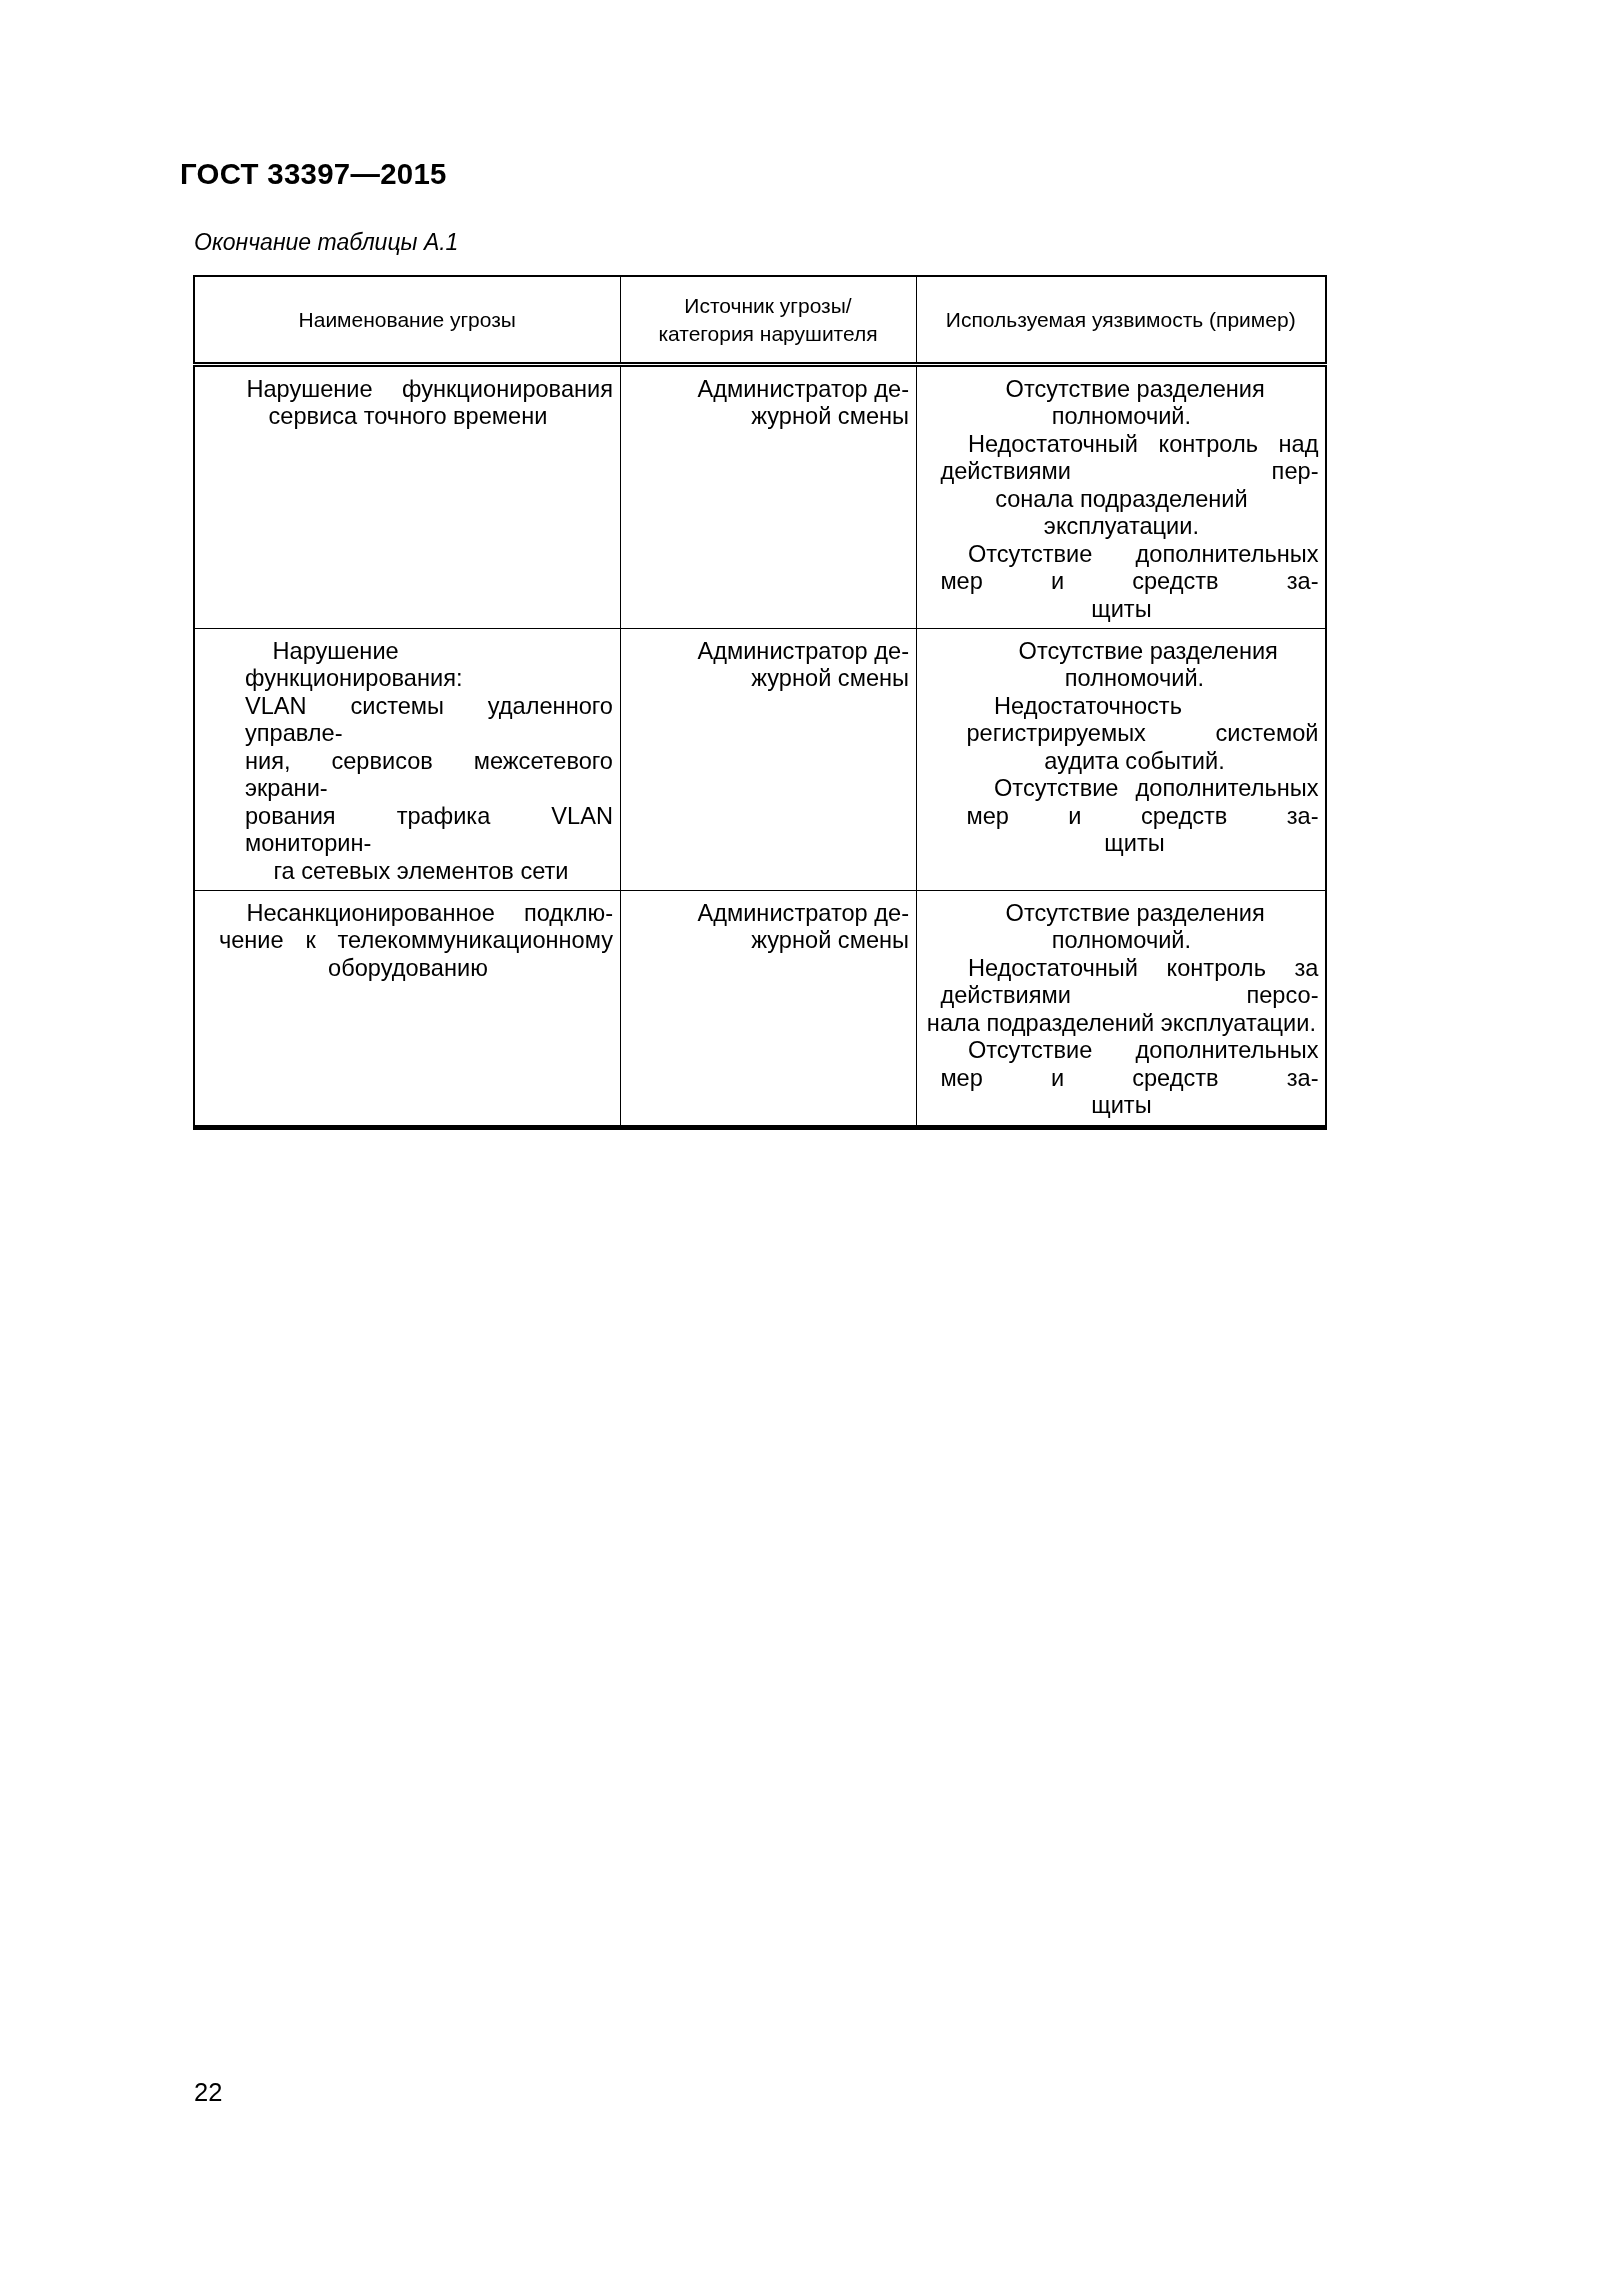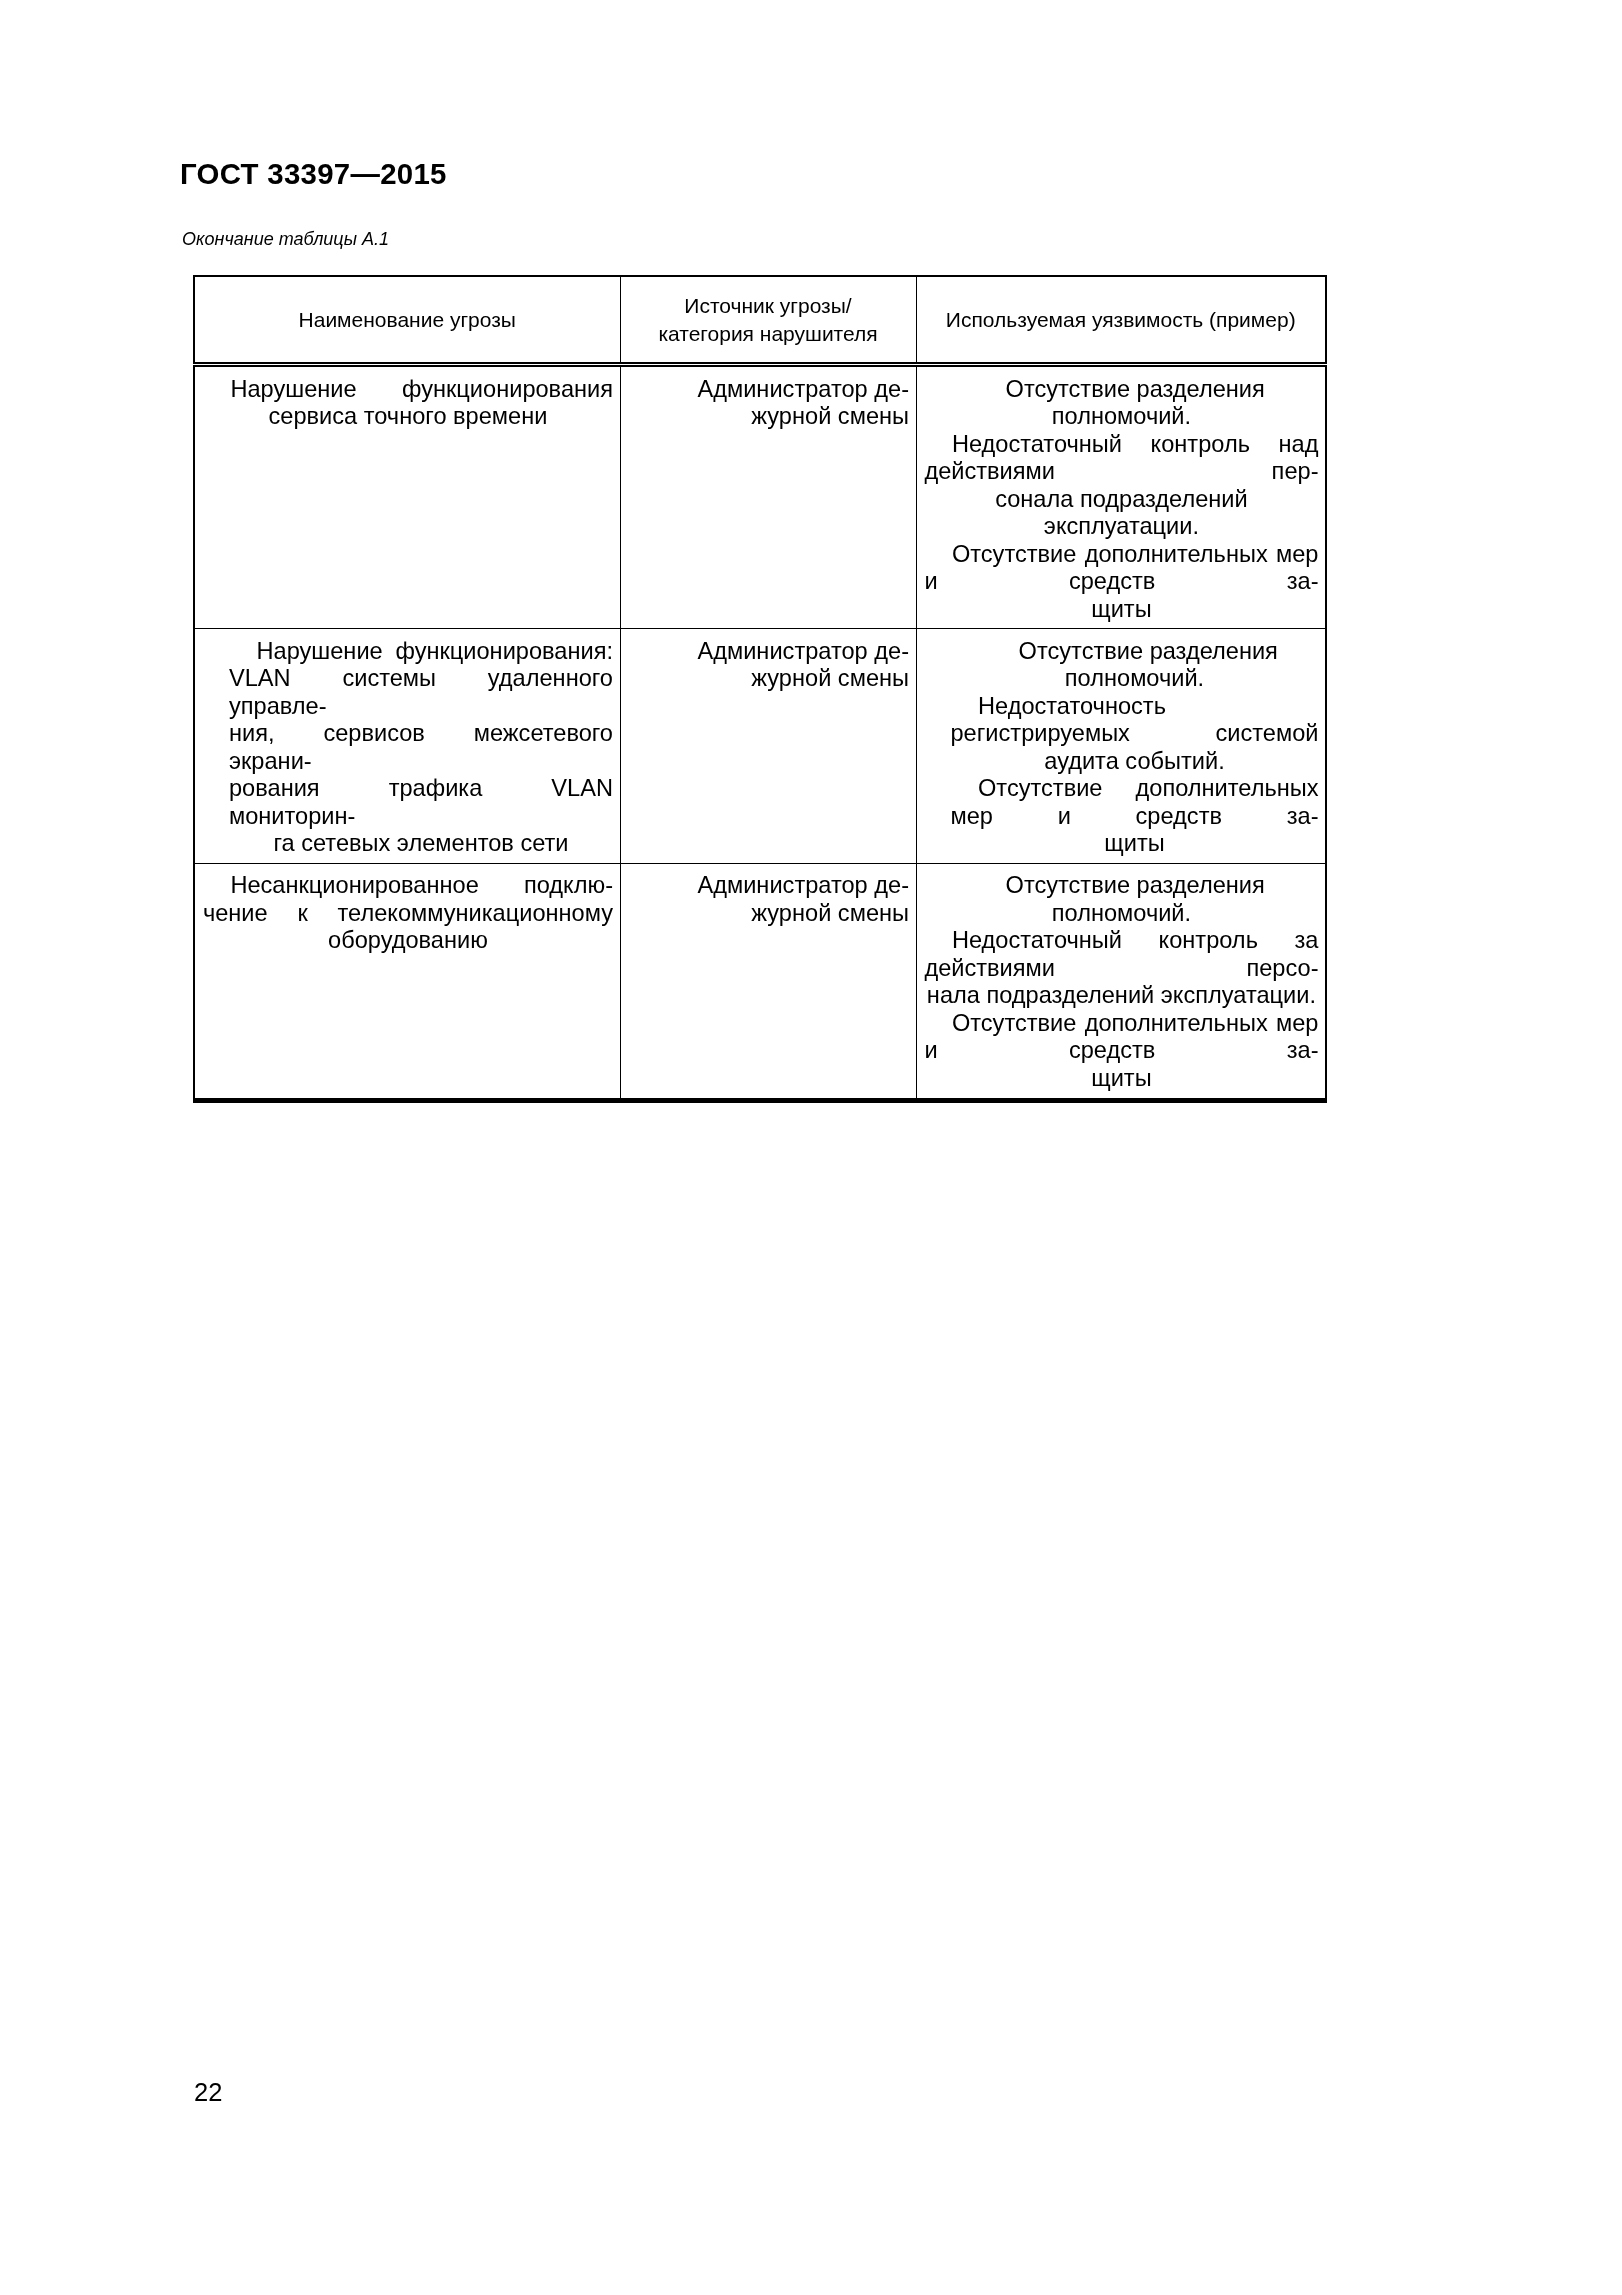--- a/index.html
+++ b/index.html
@@ -7,22 +7,22 @@
     width:1623px; height:2295px;
     background:#ffffff; color:#000000;
     font-family:"Liberation Sans", sans-serif;
     position:relative; overflow:hidden;
   }
   .doc-number {
     position:absolute; left:180px; top:157px;
     font-size:29.4px; font-weight:bold; letter-spacing:0.3px;
   }
   .table-caption {
-    position:absolute; left:182px; top:229px;
-    font-size:18px; font-style:italic;
+    position:absolute; left:194px; top:229px;
+    font-size:23px; font-style:italic;
   }
   table.gost-table {
     position:absolute; left:193px; top:275px;
     width:1134px;
     border-collapse:collapse; table-layout:fixed;
     border-top:2px solid #000;
     border-left:2px solid #000;
     border-right:2px solid #000;
     border-bottom:5.2px solid #000;
   }
@@ -42,20 +42,21 @@
     padding:8.5px 6.5px 5.2px 7.9px;
   }
   .gost-table tr.r0 td { height:151px; }
   .gost-table tr.r1 td { height:160px;padding-left:34px; }
   .gost-table tr.r2 td { height:153px; }
   .line { text-align:center; }
   .line.first { text-indent:27.5px; }
   td.c0 .line.stretch, td.c2 .line.stretch {
     text-align:justify;
     text-align-last:justify;
+    margin-left:16px;
   }
   td.c1 .line { text-align:right; }
   .page-number {
     position:absolute; left:194px; top:2078px;
     font-size:25.5px;
   }
 </style>
 </head>
 <body>
 

